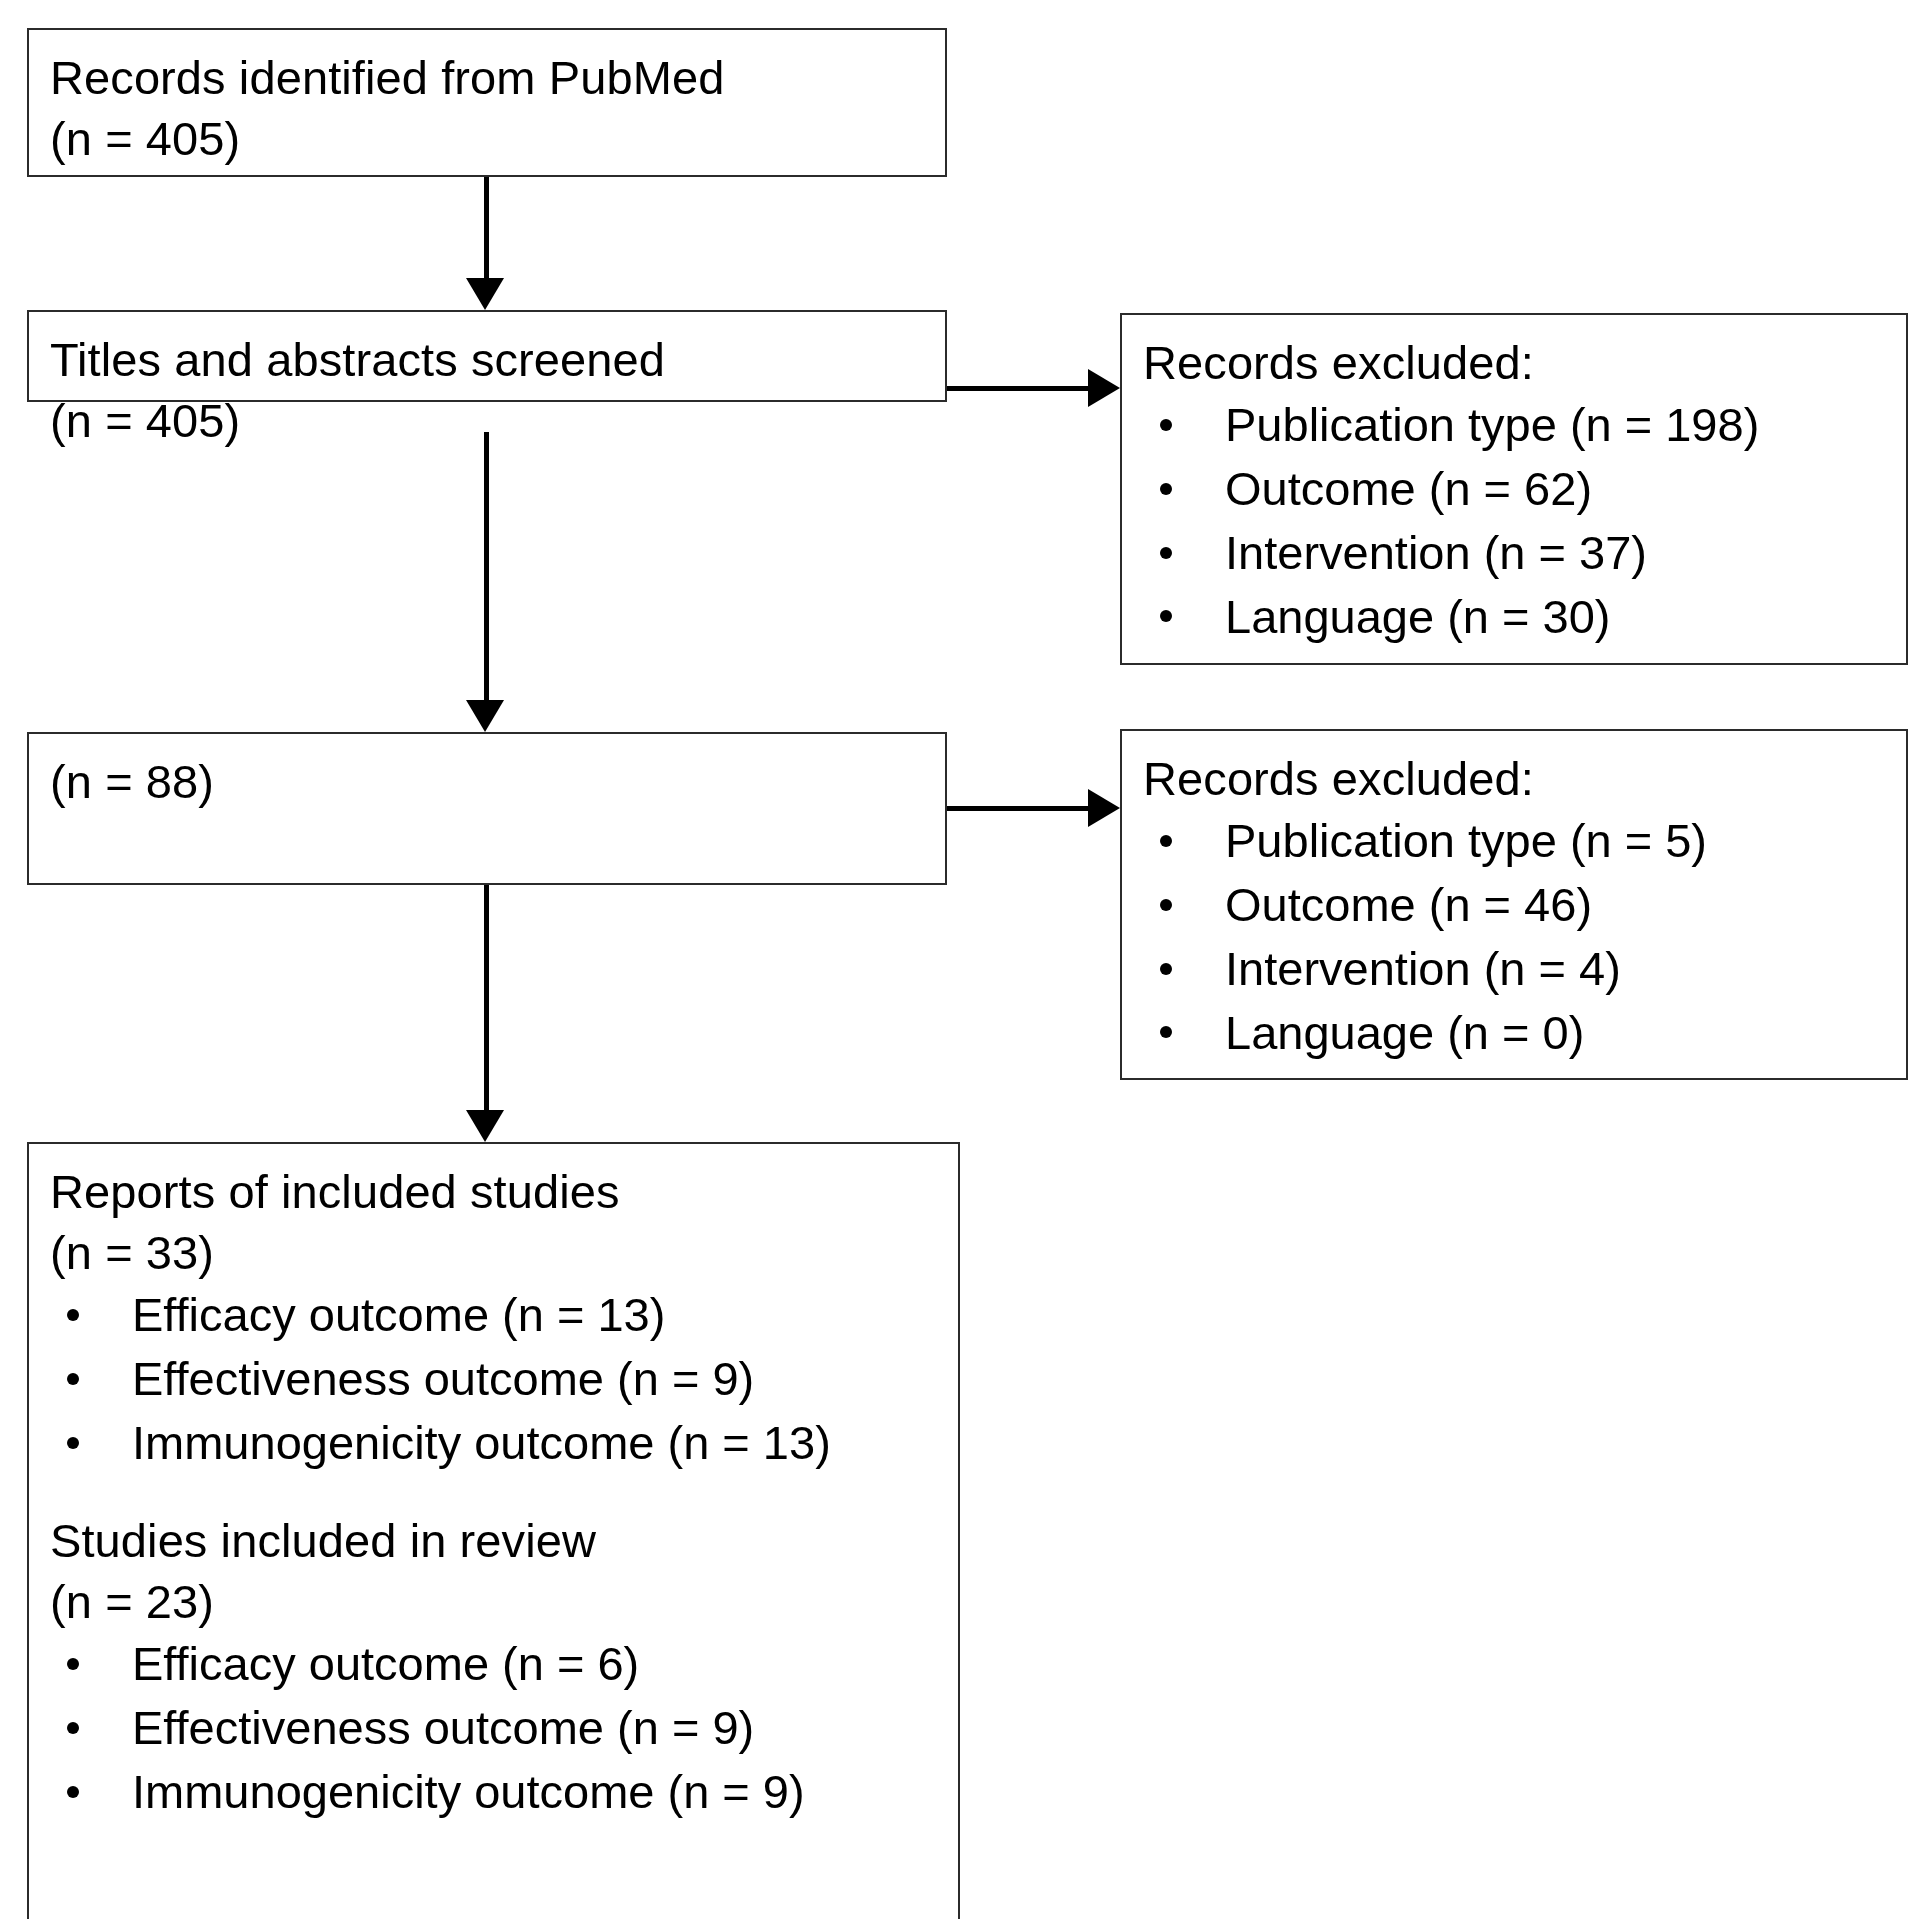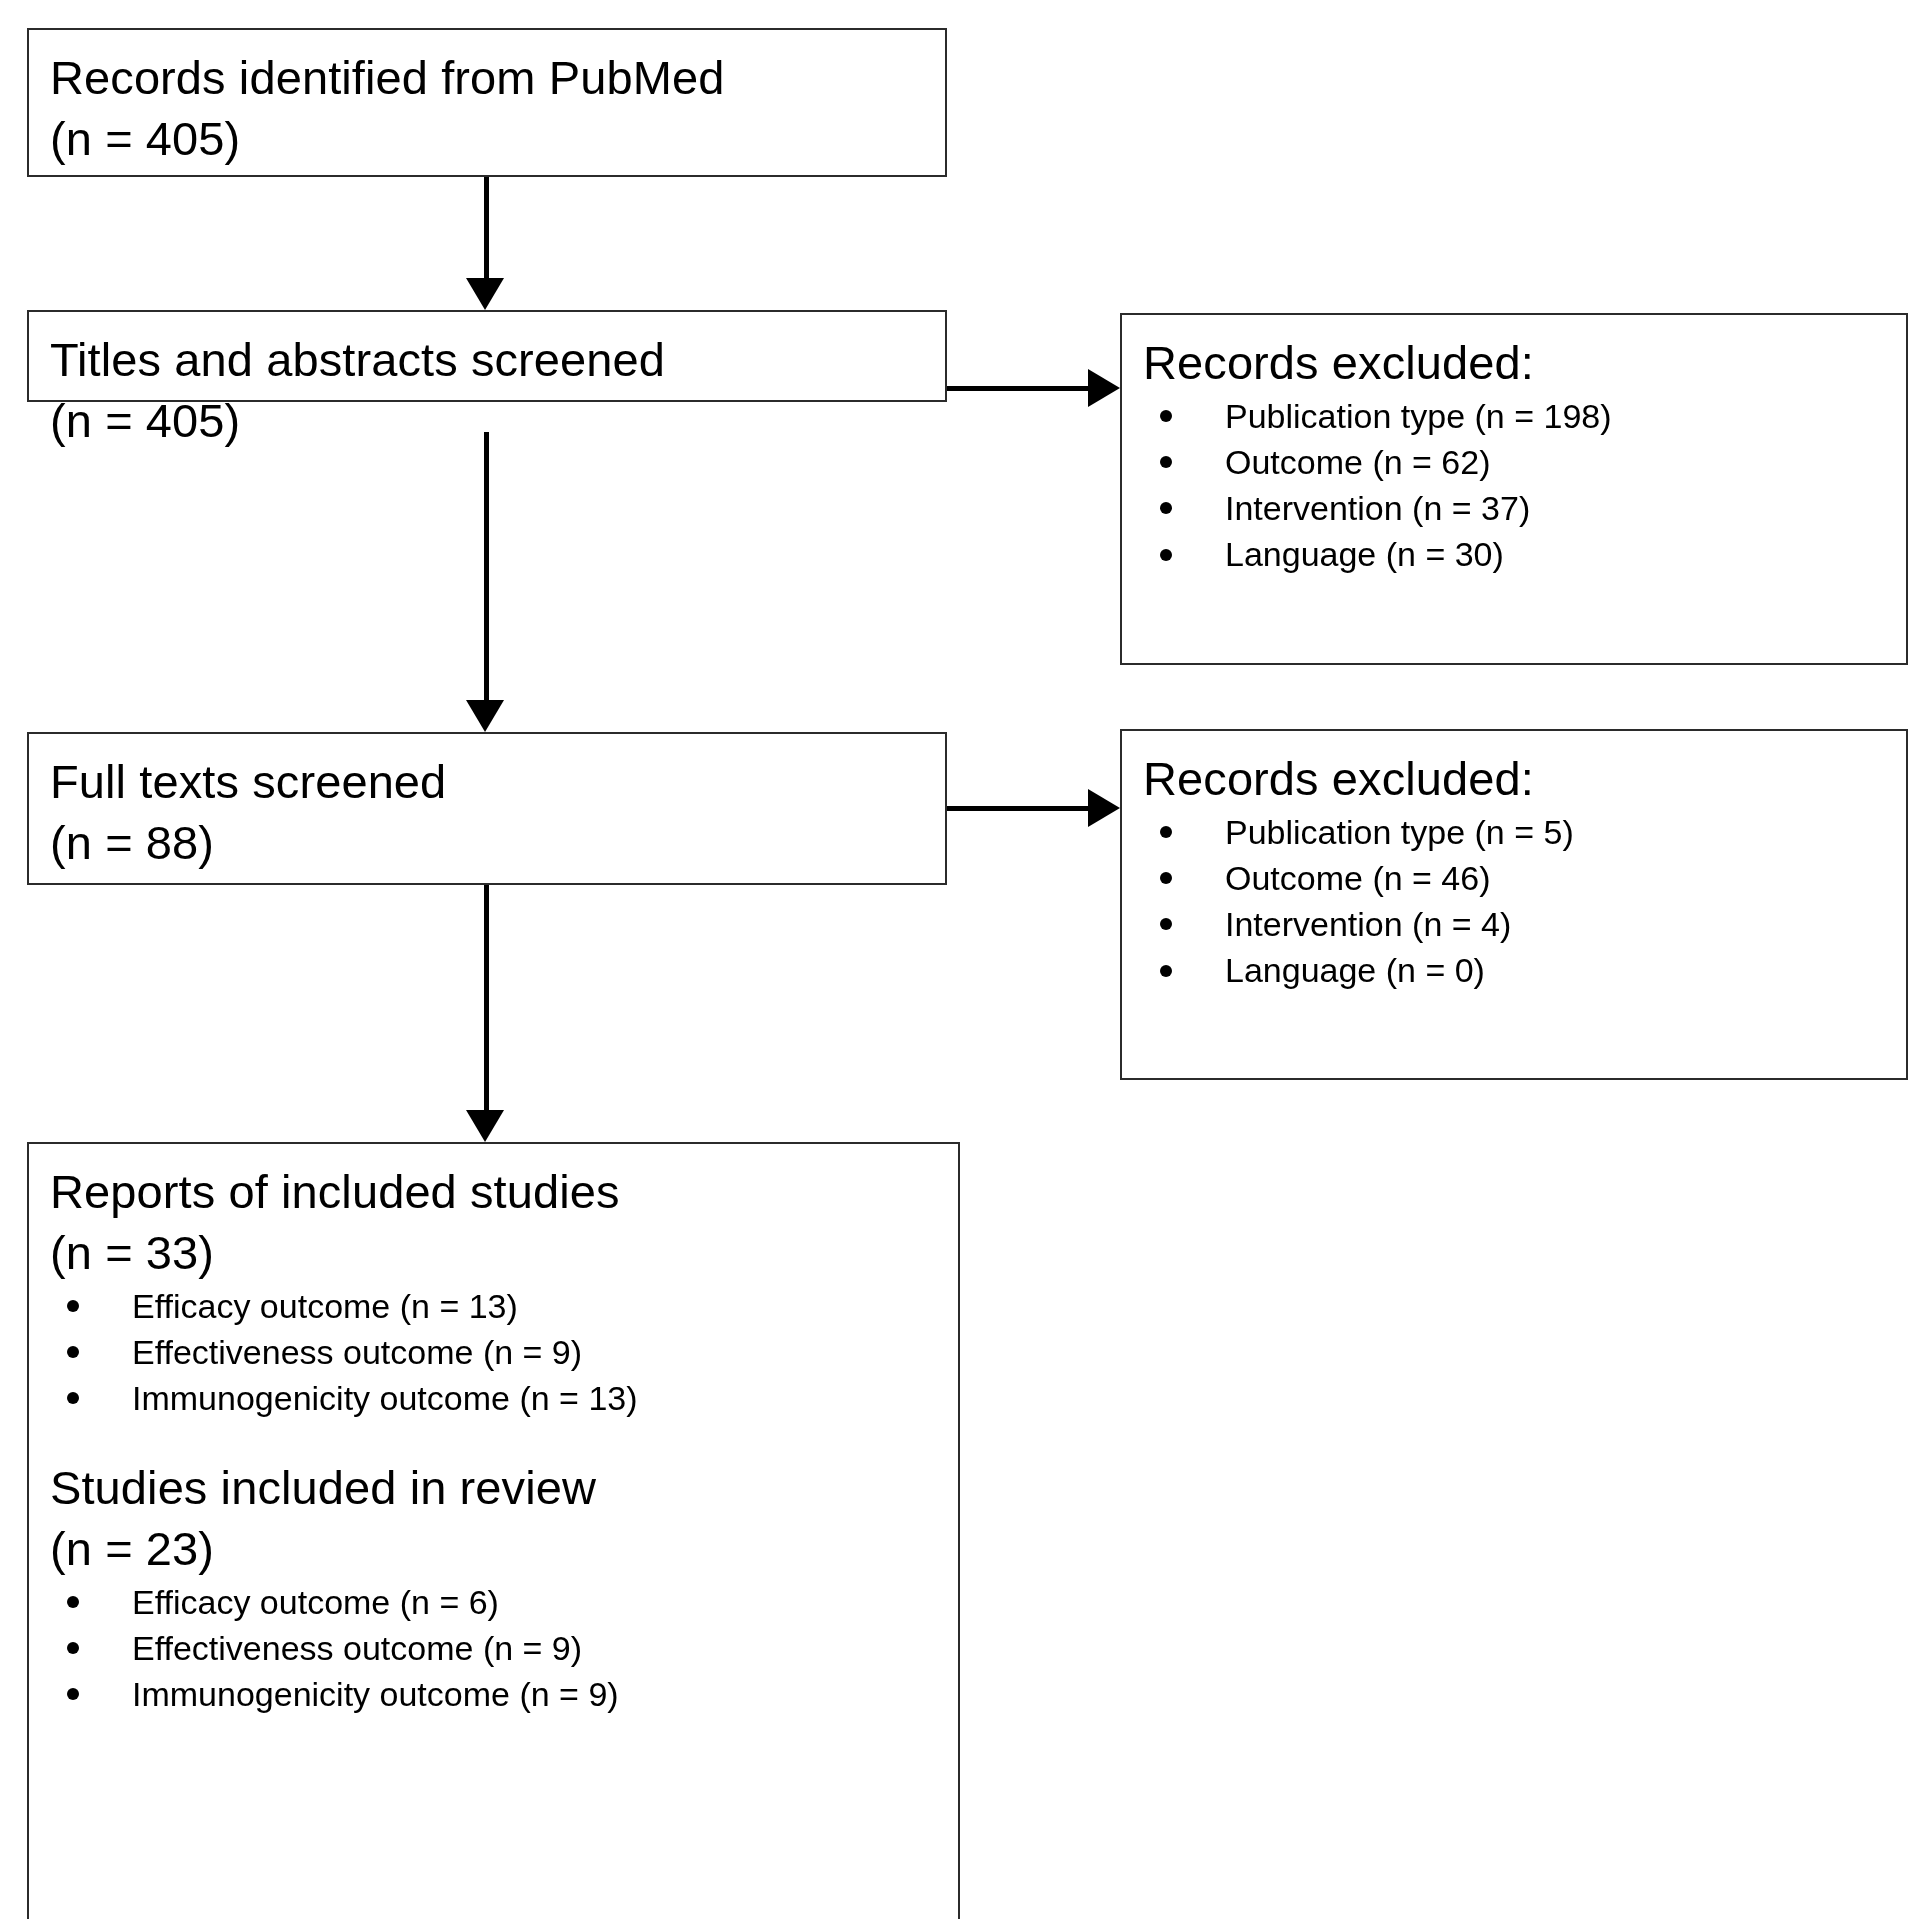--- a/index.html
+++ b/index.html
@@ -35,21 +35,21 @@
     white-space: nowrap;
   }
 
   .bullet-list {
     list-style: none;
     margin: 0;
     padding: 0;
   }
   .bullet-item {
     position: relative;
-    font-size: 34px;
+    font-size: 47px;
     line-height: 1.36;
     padding-left: 82px;
     white-space: nowrap;
   }
   .bullet-item::before {
     content: "";
     position: absolute;
     left: 16.7px;
     top: 50%;
     transform: translateY(-50%);
@@ -121,21 +121,20 @@
     <div class="node-line">Records identified from PubMed</div>
     <div class="node-line">(n = 405)</div>
   </div>
 
   <div class="node" id="box-titles">
     <div class="node-line">Titles and abstracts screened</div>
     <div class="node-line">(n = 405)</div>
   </div>
 
   <div class="node" id="box-fulltext">
-    <div class="node-line">Full texts screened</div>
     <div class="node-line">(n = 88)</div>
   </div>
 
   <div class="node" id="box-included">
     <div class="node-line">Reports of included studies</div>
     <div class="node-line">(n = 33)</div>
     <ul class="bullet-list">
       <li class="bullet-item">Efficacy outcome (n = 13)</li>
       <li class="bullet-item">Effectiveness outcome (n = 9)</li>
       <li class="bullet-item">Immunogenicity outcome (n = 13)</li>

